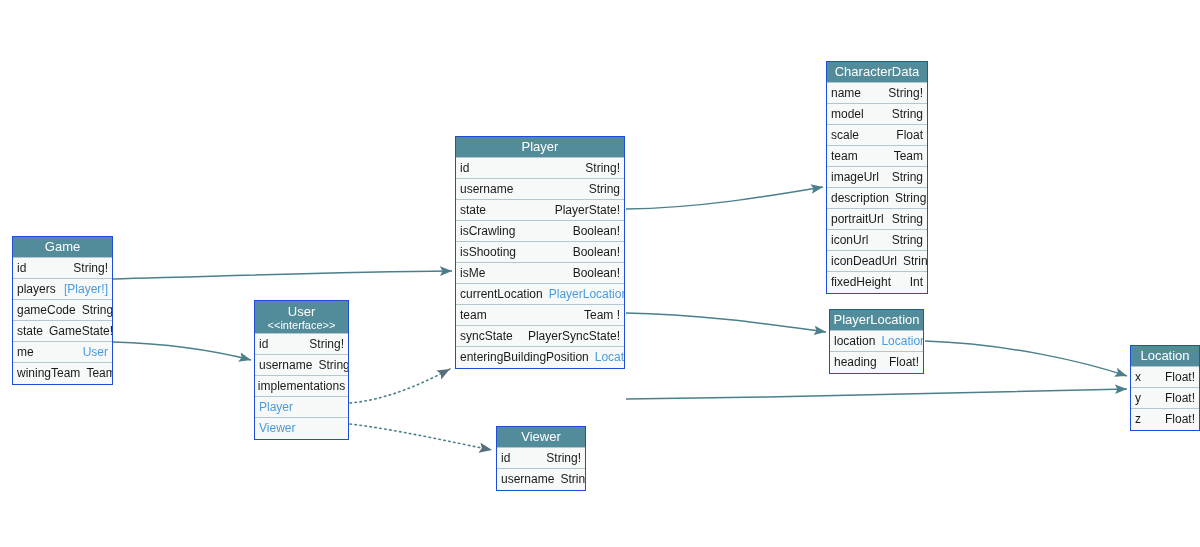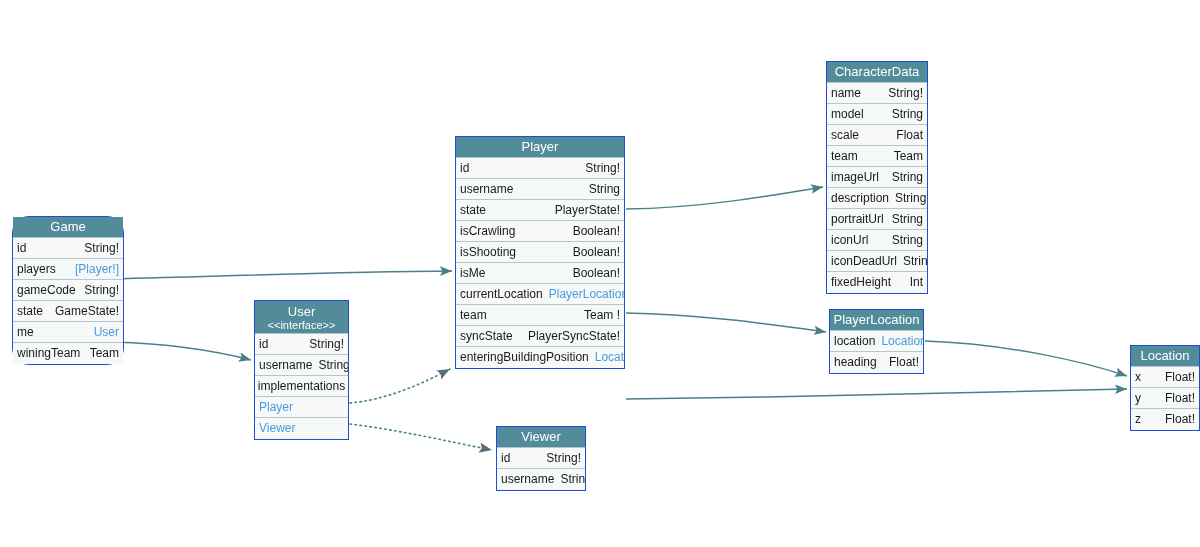--- a/index.html
+++ b/index.html
@@ -115,21 +115,21 @@
         <path d="M 350 403 C 385 400, 420 385, 450 369" fill="none" stroke="#4b7f8c" stroke-width="1.6" stroke-dasharray="1.5 3.5" stroke-linecap="round" marker-end="url(#arrow-dotted)"></path>
         <path d="M 350 424 C 400 430, 450 442, 492 450" fill="none" stroke="#4b7f8c" stroke-width="1.6" stroke-dasharray="1.5 3.5" stroke-linecap="round" marker-end="url(#arrow-dotted)"></path>
         <path d="M 626 209 C 700 208, 770 196, 823 187" fill="none" stroke="#4b7f8c" stroke-width="1.5" marker-end="url(#arrow-solid)"></path>
         <path d="M 626 313 C 700 314, 775 325, 826 332" fill="none" stroke="#4b7f8c" stroke-width="1.5" marker-end="url(#arrow-solid)"></path>
         <path d="M 925 341 C 1010 344, 1085 362, 1127 376" fill="none" stroke="#4b7f8c" stroke-width="1.5" marker-end="url(#arrow-solid)"></path>
         <path d="M 626 399 C 800 397, 1000 392, 1127 389" fill="none" stroke="#4b7f8c" stroke-width="1.5" marker-end="url(#arrow-solid)"></path>
       </g>
   </svg>
 
   <div id="entity-layer">
-      <div class="entity" style="left: 12px; top: 216px; width: 112px; border-radius: 17px;">
+      <div class="entity" style="left: 12px; top: 236px; width: 101px;">
         <div class="entity-header">Game</div>
         <div class="row">
           <span class="fname">id</span>
           <span class="ftype">String!</span>
         </div>
         <div class="row">
           <span class="fname">players</span>
           <span class="ftype"><span class="ref">[Player!]</span></span>
         </div>
         <div class="row">

